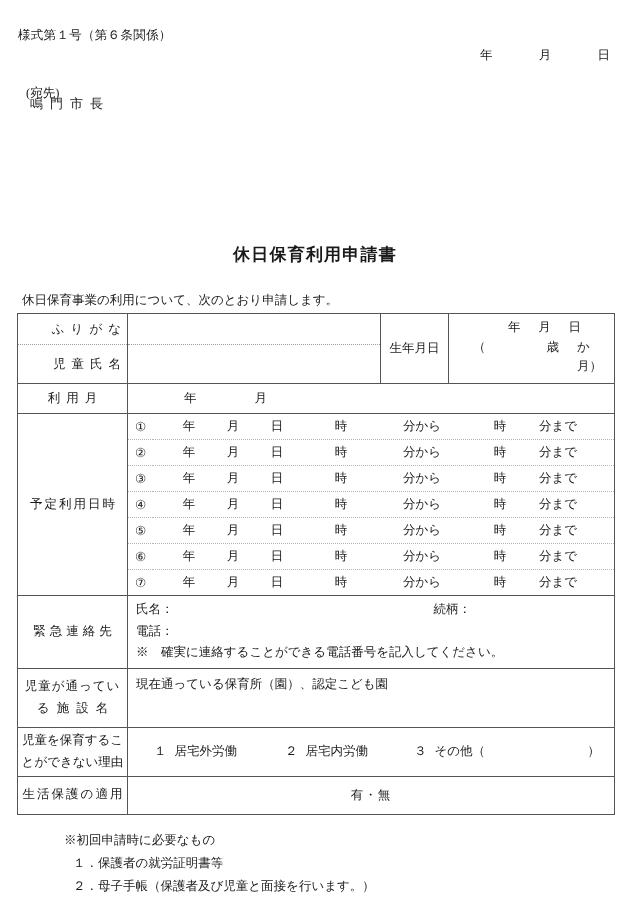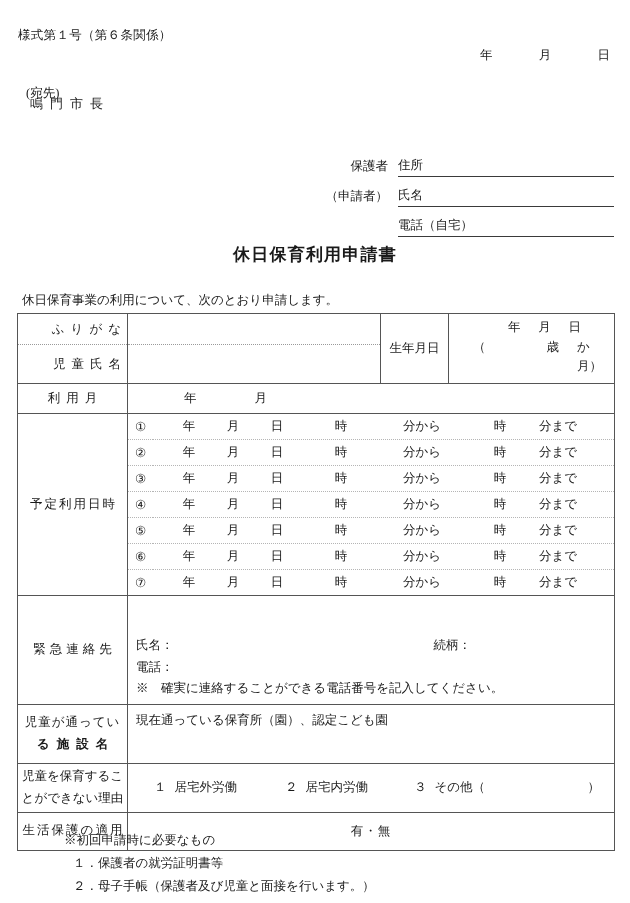--- a/index.html
+++ b/index.html
@@ -209,21 +209,20 @@
   .sline .s-d { width: 44px; text-align: center; }
   .sline .s-h1 { width: 84px; text-align: center; }
   .sline .s-f1 { width: 78px; text-align: center; }
   .sline .s-h2 { width: 78px; text-align: center; }
   .sline .s-f2 { width: 72px; text-align: left; }
 
   
   .ec-inner {
     padding: 3px 0 4px 8px;
     line-height: 1.72;
-    margin-top: 36px;
   }
   .ec-row1 {
     display: flex;
   }
   .ec-row1 .kin {
     margin-left: 260px;
   }
 
   
   .fac-inner {
@@ -277,34 +276,20 @@
 
   <div class="date-line">
     <span>年</span>
     <span>月</span>
     <span>日</span>
   </div>
 
   <div class="addressee-label">(宛先)</div>
   <div class="addressee-name">鳴門市長</div>
 
-  <div class="applicant">
-    <div class="app-row">
-      <span class="app-tag">保護者</span>
-      <span class="app-field">住所</span>
-    </div>
-    <div class="app-row">
-      <span class="app-tag">（申請者）</span>
-      <span class="app-field">氏名</span>
-    </div>
-    <div class="app-row">
-      <span class="app-tag"></span>
-      <span class="app-field">電話（自宅）</span>
-    </div>
-  </div>
 
   <div class="doc-title">休日保育利用申請書</div>
   <div class="intro">休日保育事業の利用について、次のとおり申請します。</div>
 
   <table class="main">
     <colgroup>
       <col style="width:110px">
       <col style="width:253px">
       <col style="width:68px">
       <col style="width:166px">
@@ -469,21 +454,21 @@
             </div>
             <div>電話：</div>
             <div>※　確実に連絡することができる電話番号を記入してください。</div>
           </div>
         </td>
       </tr>
 
       <tr>
         <td>
           <div class="lbl" style="letter-spacing:1px;">児童が通ってい</div>
-          <div class="lbl" style="letter-spacing:7px;text-indent:7px;font-weight:bold;">る施設名</div>
+          <div class="lbl" style="letter-spacing:7px;text-indent:7px;">る施設名</div>
         </td>
         <td colspan="3">
           <div class="fac-inner">
             <div>現在通っている保育所（園）、認定こども園</div>
           </div>
         </td>
       </tr>
 
       <tr>
         <td>

